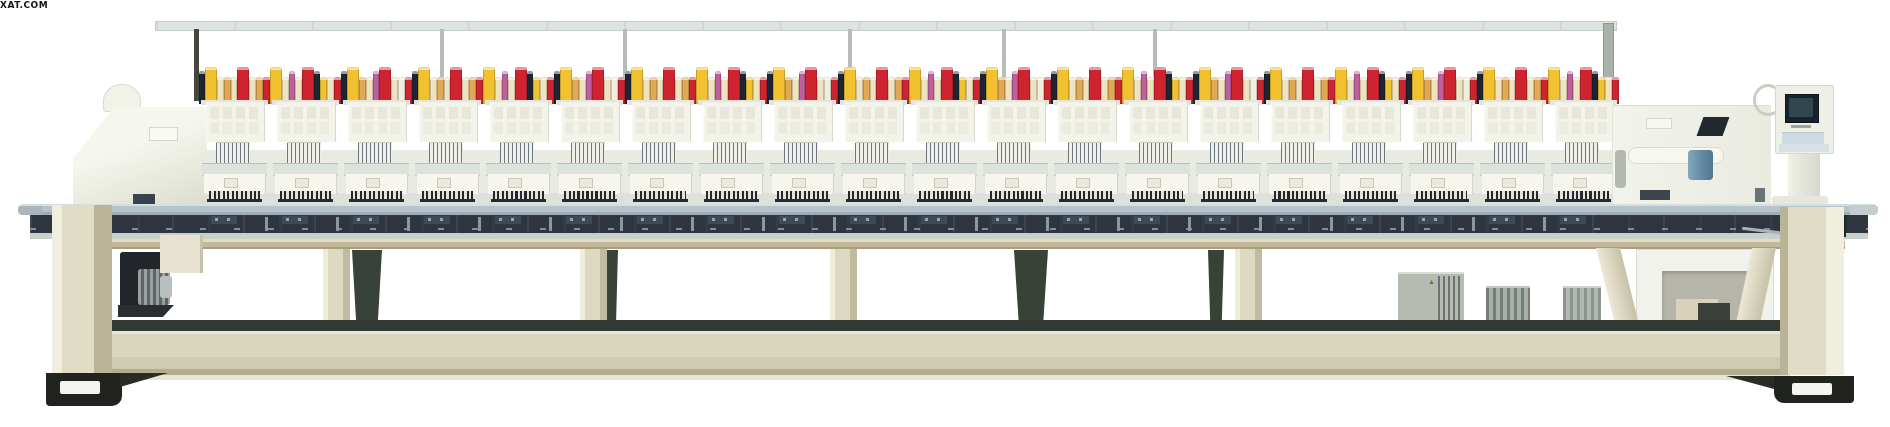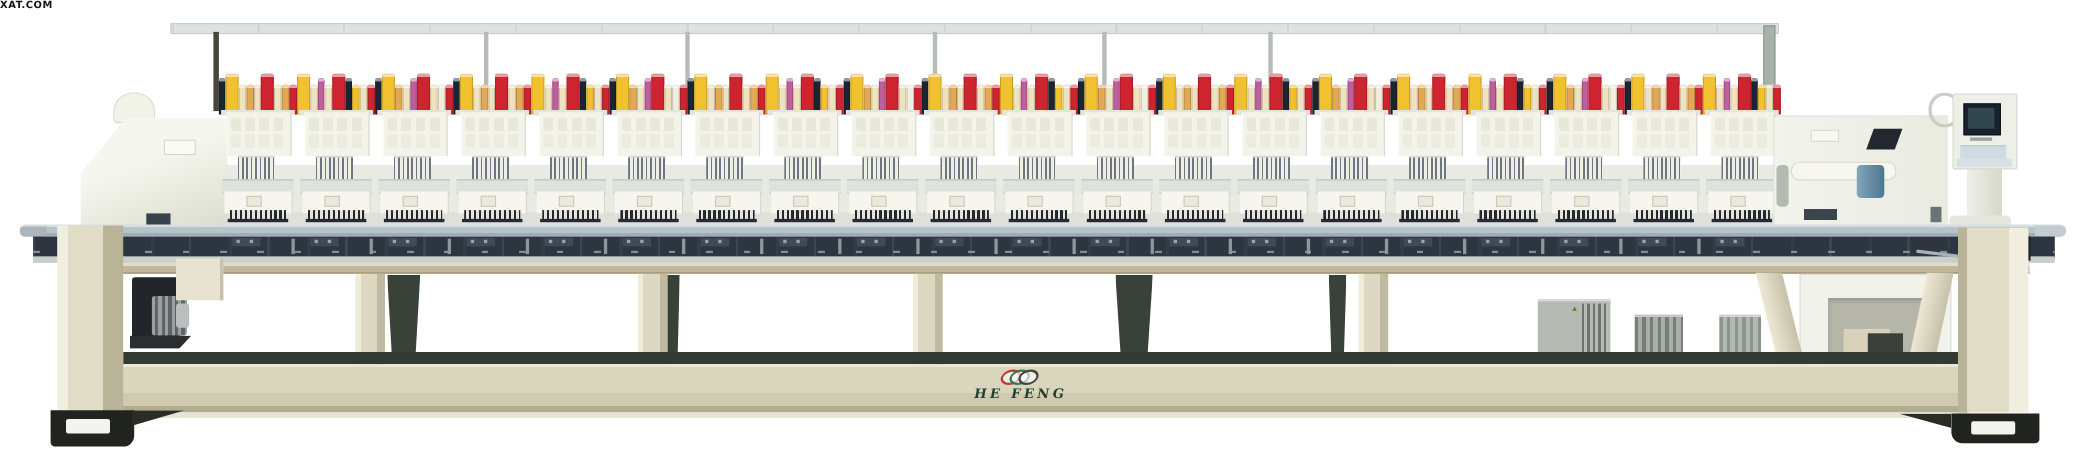--- a/index.html
+++ b/index.html
@@ -813,26 +813,20 @@
   <div class="abs" id="rcream"></div>
   <div class="abs" id="rplaque"></div>
   <div class="abs" id="rbrace1"></div>
   <div class="abs" id="rbrace2"></div>
   <div class="abs" id="rpipe"></div>
   <div class="abs" id="rtclamp"></div>
 
   <div class="abs" id="slot"></div>
   <div class="abs" id="beam"></div>
   <div class="abs" id="beam-shadow"></div>
-  <div class="abs" id="logo">
-    <span class="logo-ellipse" id="le1"></span>
-    <span class="logo-ellipse" id="le2"></span>
-    <span class="logo-ellipse" id="le3"></span>
-    <span id="logo-text">HE FENG</span>
-  </div>
   <div class="abs end-leg" id="leg-left"></div>
   <div class="abs" id="leg-right"></div>
   <div class="abs foot" id="foot-left"></div>
   <div class="abs" id="foot-left-notch"></div>
   <div class="abs" id="foot-left-wedge"></div>
   <div class="abs foot" id="foot-right"></div>
   <div class="abs" id="foot-right-notch"></div>
   <div class="abs" id="foot-right-wedge"></div>
 
   <div class="abs" id="watermark">XAT.COM</div>

